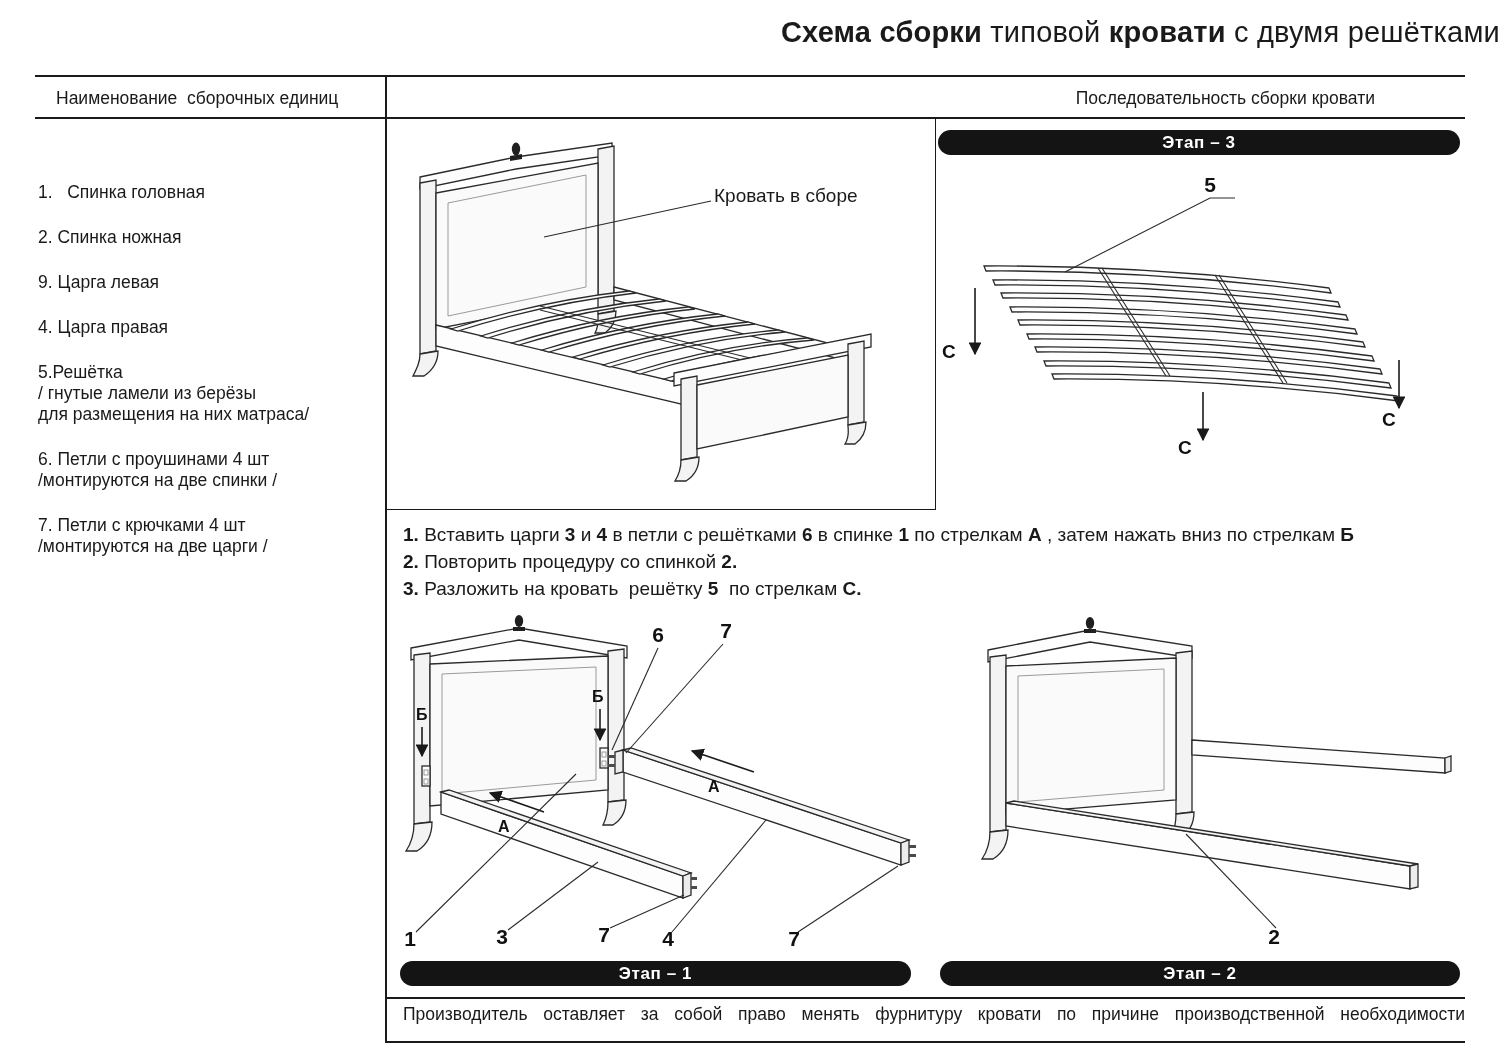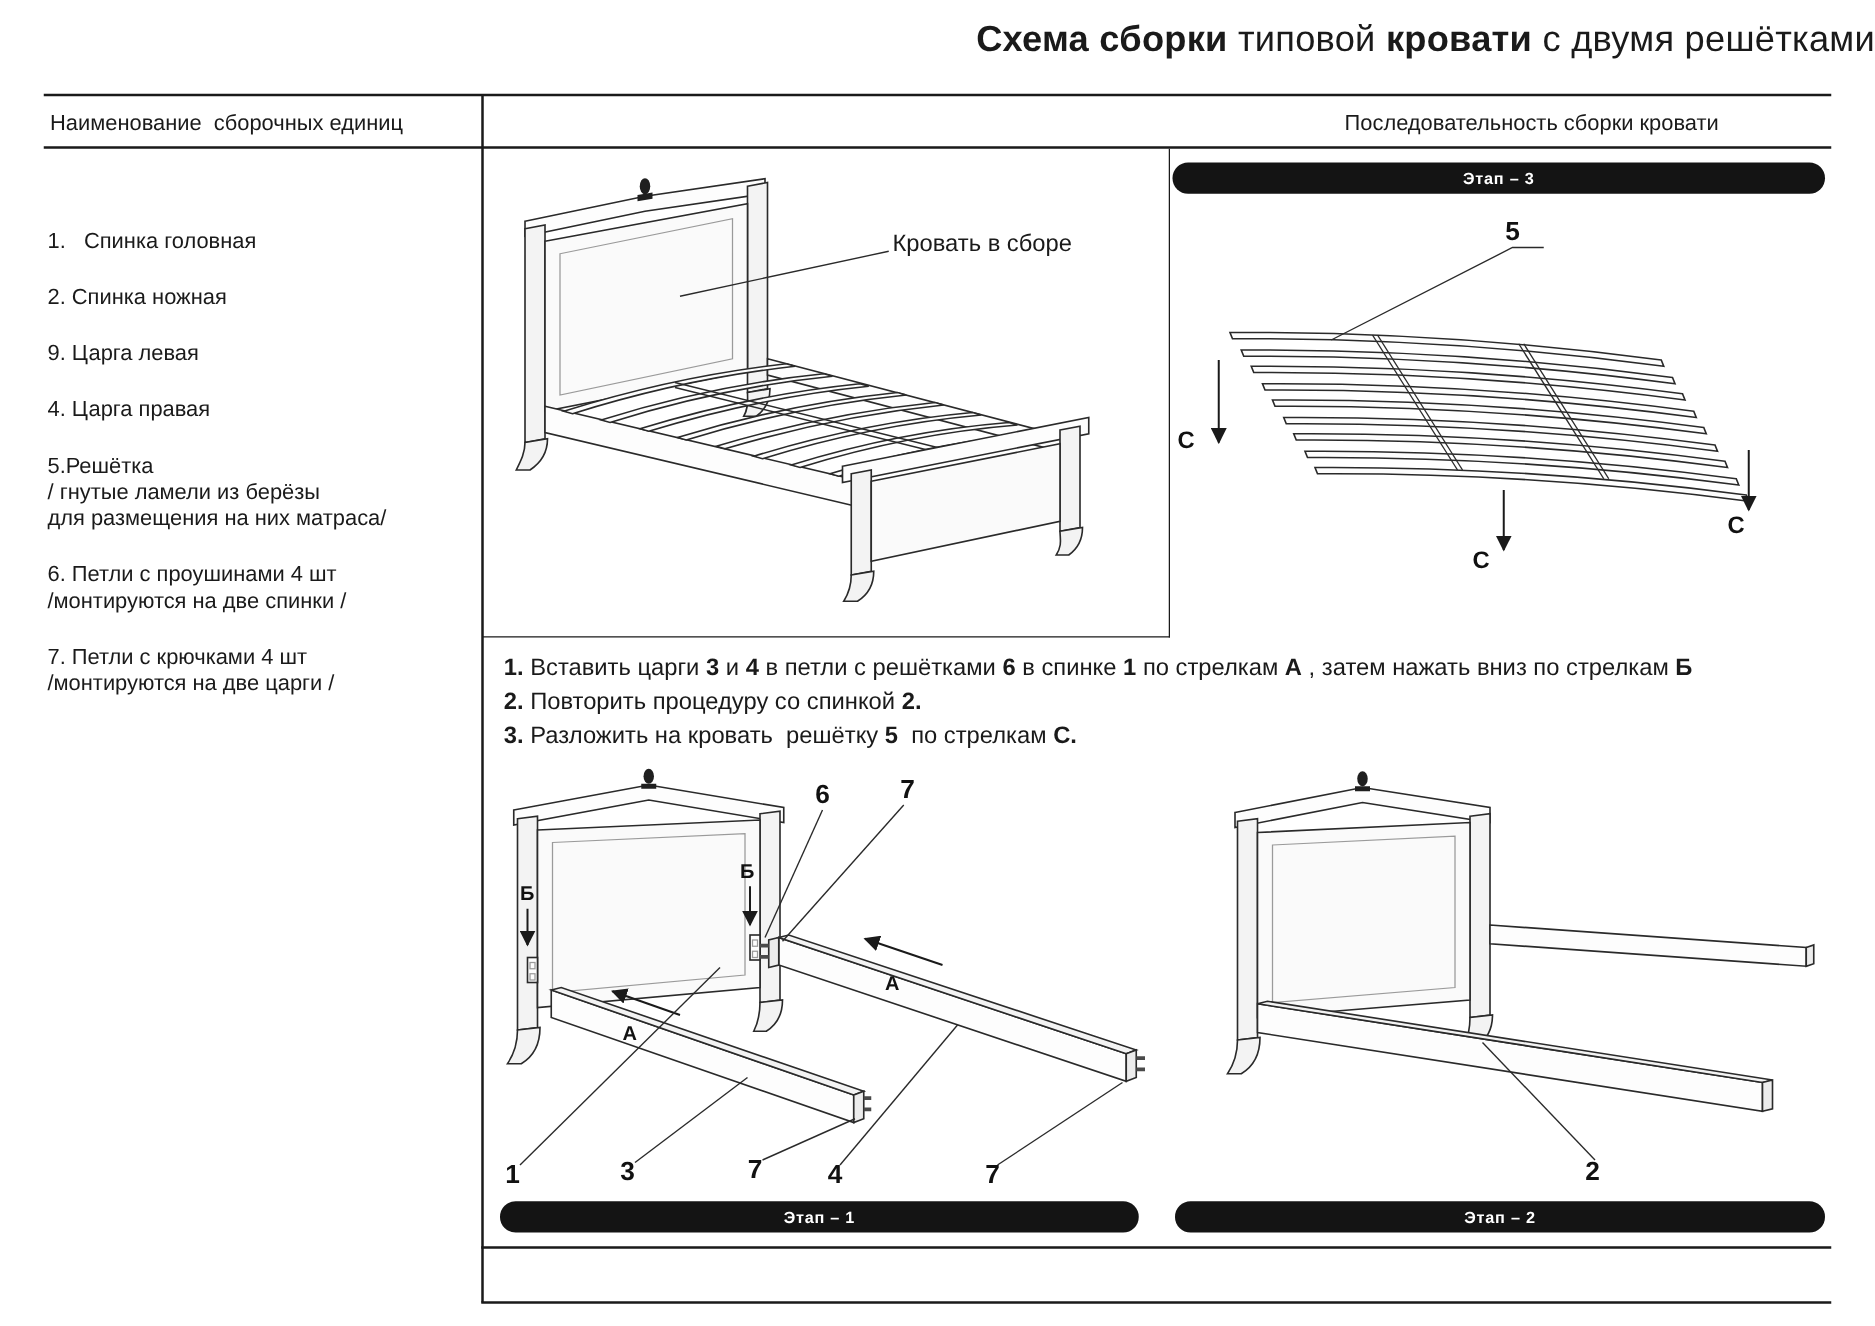--- a/index.html
+++ b/index.html
@@ -4,32 +4,32 @@
 <style>
   *{box-sizing:border-box;margin:0;padding:0}
   html,body{background:#ffffff}
   .page{position:relative;width:1500px;height:1061px;background:#fff;
         font-family:"Liberation Sans",sans-serif;color:#1a1a1a;overflow:hidden}
   .hline{position:absolute;height:1.5px;background:#1a1a1a}
   .vline{position:absolute;width:1.5px;background:#1a1a1a}
   .title{position:absolute;top:16px;left:0;width:100%;text-align:right;
          font-size:29px;font-weight:normal;letter-spacing:.2px;white-space:pre-wrap}
   .title .b{font-weight:bold}
-  .hdr-left{position:absolute;left:40px;top:88px;font-size:17.5px;white-space:pre-wrap}
+  .hdr-left{position:absolute;left:56px;top:88px;font-size:17.5px;white-space:pre-wrap}
   .hdr-right{position:absolute;left:385px;top:88px;width:990px;text-align:right;font-size:17.5px}
   .parts{position:absolute;left:38px;top:182px;width:335px;font-size:17.5px;line-height:21px}
   .part-item{margin-bottom:24px;white-space:pre-wrap}
   .assembled-box{position:absolute;left:386px;top:119px;width:550px;height:391px;
                  border-right:1.5px solid #1a1a1a;border-bottom:1.5px solid #1a1a1a}
   .assembled-label{position:absolute;left:328px;top:66px;font-size:19px}
   .stage3{position:absolute;left:938px;top:130px;width:524px;height:380px}
   .stage1{position:absolute;left:386px;top:600px;width:549px;height:400px}
   .stage2{position:absolute;left:940px;top:600px;width:522px;height:400px}
   .pill{position:absolute;background:#141414;color:#fff;border-radius:13px;height:25px;
-        line-height:25px;text-align:center;font-weight:bold;font-size:13px;letter-spacing:.6px}
+        line-height:25px;text-align:center;font-weight:bold;font-size:17px;letter-spacing:.6px}
   .pill-s3{left:0;top:6;width:522px}
   .pill-s1{left:14px;top:361px;width:511px}
   .pill-s2{left:0;top:361px;width:520px}
   .stage3 svg{position:absolute;left:0;top:36px}
   .stage1 svg,.stage2 svg,.assembled-box svg{position:absolute;left:0;top:0}
   .instructions{position:absolute;left:403px;top:521px;width:1065px;
                 font-size:19px;line-height:27px}
   .instr{white-space:pre-wrap}
   .instr .b{font-weight:bold}
   .disclaimer{position:absolute;left:403px;top:1004px;width:1062px;font-size:17.5px;
@@ -244,15 +244,16 @@
         <path class="sf" d="M66,203 L74,201 L478,264 L470,266 Z"></path>
         <path class="se" d="M470,266 L478,264 L478,287 L470,289 Z"></path>
       </g>
       <line class="ld" x1="336" y1="328" x2="246" y2="234"></line>
       <text class="co" x="334" y="344" text-anchor="middle">2</text>
     </svg>
     <div class="pill pill-s2">Этап –  2</div>
   </section>
 
   <div class="hline" style="left:385px;top:997px;width:1080px"></div>
+  <footer class="disclaimer">Производитель оставляет за собой право менять фурнитуру кровати по причине производственной необходимости</footer>
   <div class="hline" style="left:385px;top:1041px;width:1080px"></div>
 
 </div>
 
 </body></html>

